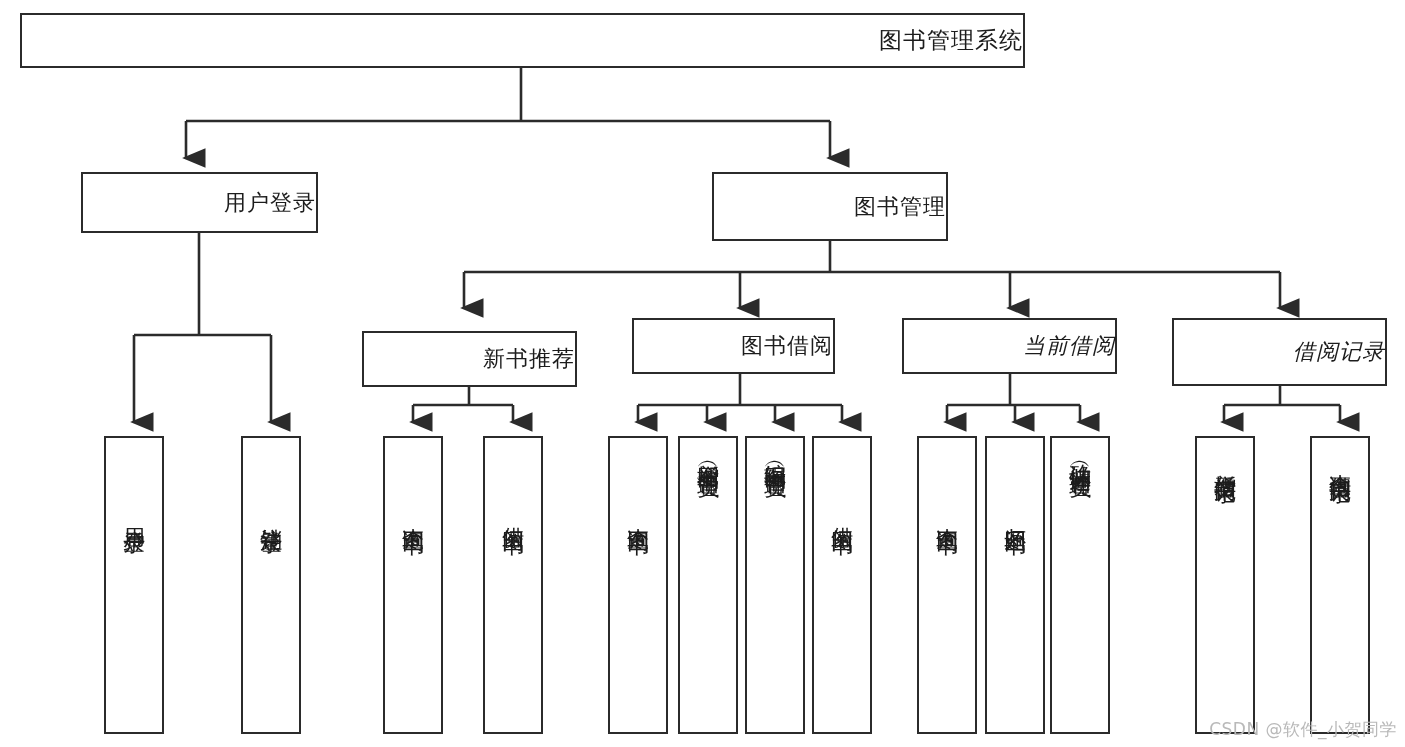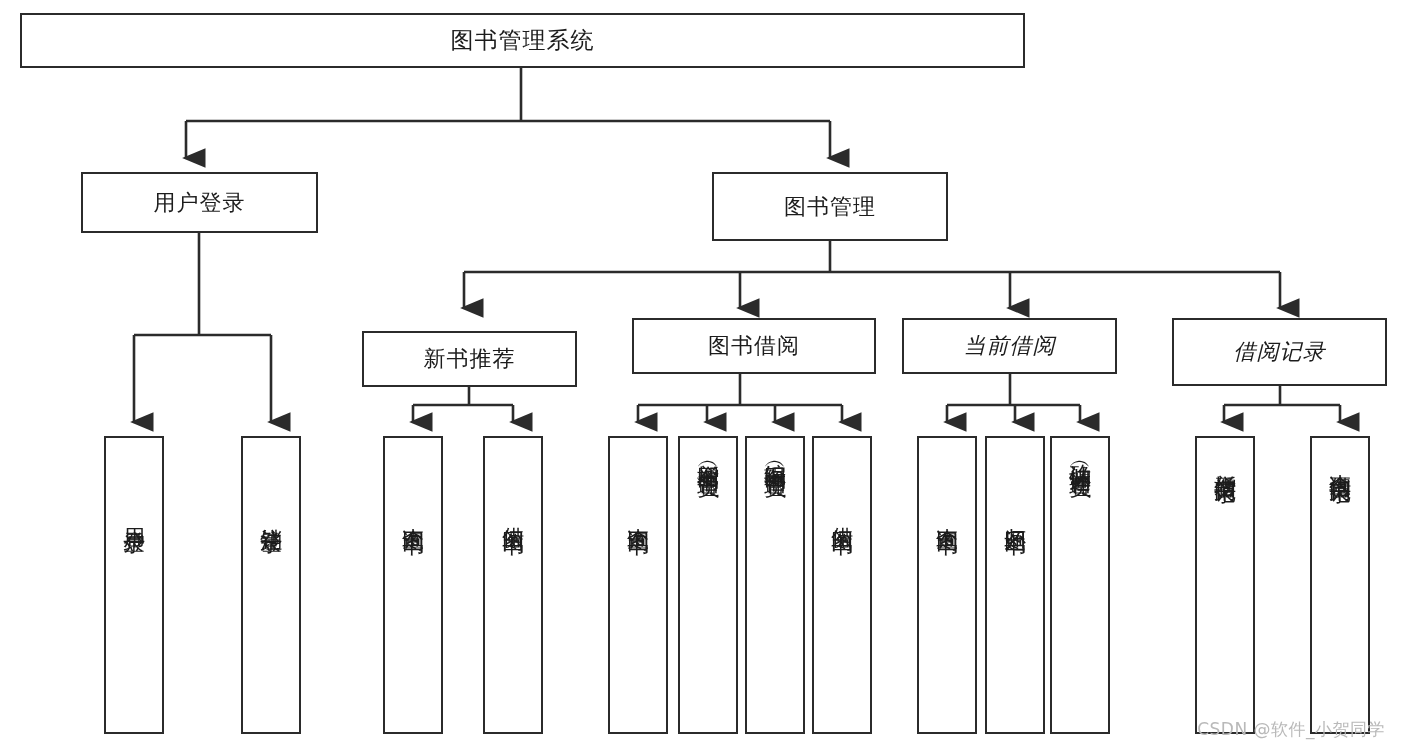--- a/index.html
+++ b/index.html
@@ -7,40 +7,40 @@
   body{
     width:1405px;height:747px;overflow:hidden;
     font-family:"DejaVu Sans","Liberation Sans",sans-serif;
     color:#1a1a1a;
   }
   #canvas{position:relative;width:1405px;height:747px;background:#fff;}
   svg#wires{position:absolute;left:0;top:0;width:1405px;height:747px;}
   .node{
     position:absolute;box-sizing:border-box;
     background:#ffffff;border:2.5px solid #2b2b2b;
-    display:flex;align-items:center;justify-content:center;
+    display:flex;align-items:center;justify-content:flex-end;
   }
   .node .lbl{
     font-size:22px;line-height:1.18;letter-spacing:1px;
     color:#1c1c1c;white-space:nowrap;text-align:center;
   }
   .node.root .lbl{font-size:23px;}
   .node.vert{
     align-items:flex-start;justify-content:center;
     padding-top:8px;
   }
   .node.vert .lbl{
     writing-mode:vertical-rl;text-orientation:upright;
     font-size:22px;line-height:1.30;letter-spacing:2px;
     white-space:nowrap;
   }
   .node.vert.lower{padding-top:72px;}
   .node.vert.mid{padding-top:18px;}
   .watermark{
-    position:absolute;right:20px;bottom:6px;
+    position:absolute;right:8px;bottom:6px;
     font-size:17px;color:#b9b9b9;letter-spacing:.5px;
     white-space:nowrap;pointer-events:none;margin-left:12px;
   }
 </style>
 </head>
 <body>
 
 <div id="canvas">
 
   <svg id="wires" viewBox="0 0 1405 747" xmlns="http://www.w3.org/2000/svg">
@@ -100,21 +100,21 @@
   <div class="node" style="left:81px;top:172px;width:237px;height:61px;">
     <span class="lbl">用户登录</span>
   </div>
   <div class="node" style="left:712px;top:172px;width:236px;height:69px;">
     <span class="lbl">图书管理</span>
   </div>
 
   <div class="node" style="left:362px;top:318px;width:215px;height:56px;margin-top:13px;">
     <span class="lbl">新书推荐</span>
   </div>
-  <div class="node" style="left:632px;top:318px;width:244px;height:56px;">
+  <div class="node" style="left:632px;top:318px;width:203px;height:56px;">
     <span class="lbl">图书借阅</span>
   </div>
   <div class="node" style="left:902px;top:318px;width:215px;height:56px;font-style:italic;">
     <span class="lbl">当前借阅</span>
   </div>
   <div class="node" style="left:1172px;top:318px;width:215px;height:68px;font-style:italic;">
     <span class="lbl">借阅记录</span>
   </div>
 
   <div class="node vert lower" style="left:104px;top:436px;width:60px;height:298px;">

